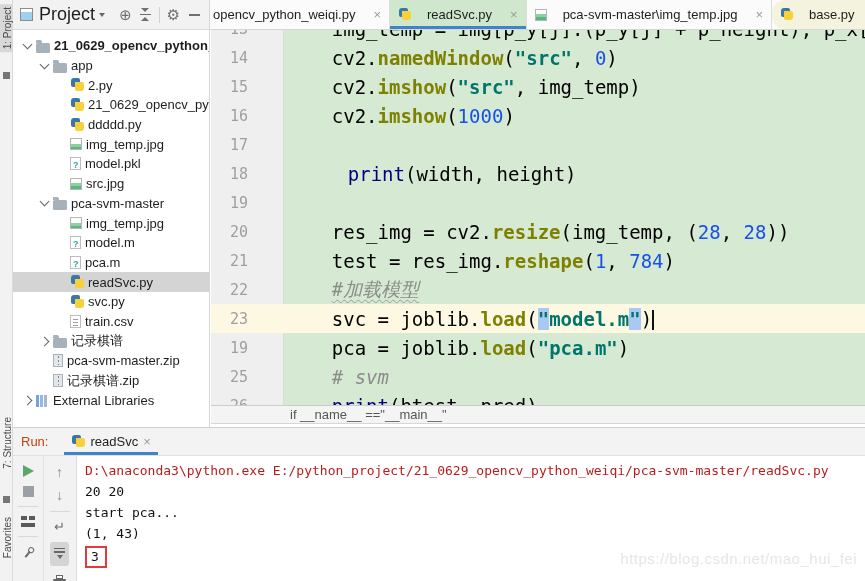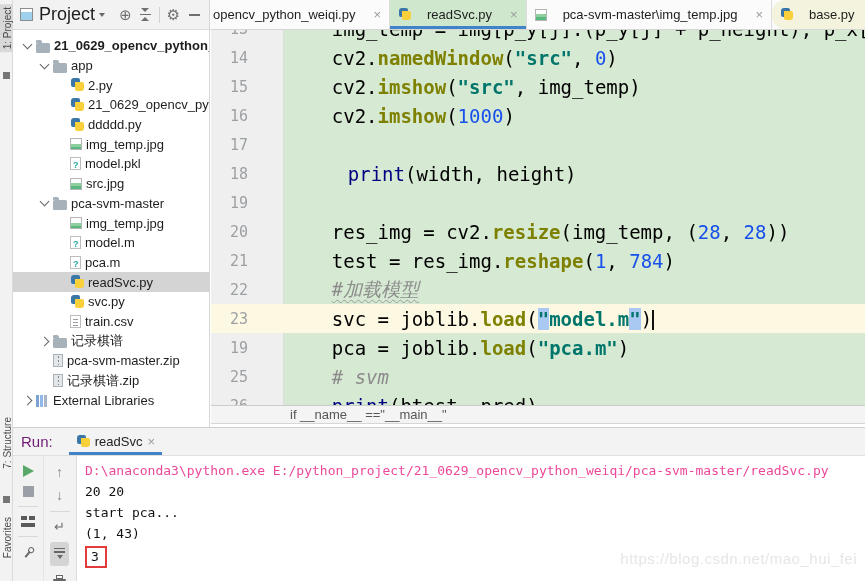--- a/index.html
+++ b/index.html
@@ -121,32 +121,32 @@
 
   
   .ctxbar { position:absolute; left:211px; top:405px; width:654px; height:19px; background:#f4f4f4;
             border-top:1px solid #cccccc; border-bottom:1px solid #d6d6d6; box-sizing:border-box;
             font-size:13px; color:#565656; display:flex; align-items:center; padding-left:79px; }
 
   
   .runpanel { position:absolute; left:13px; top:427px; width:852px; height:154px; border-top:1px solid #cfcfcf;
               background:#fff; box-sizing:border-box; }
   .runheader { height:28px; background:#f3f3f3; border-bottom:1px solid #e0e0e0; display:flex; align-items:center; box-sizing:border-box; }
-  .runlabel { font-size:15px; color:#701a75; padding:0 4px 0 8px; }
+  .runlabel { font-size:13px; color:#c2410c; padding:0 4px 0 8px; }
   .runtab { display:flex; align-items:center; gap:5px; padding:0 7px; height:100%; position:relative;
             font-size:13px; color:#222; margin-left:12px; }
   .runtab::after { content:""; position:absolute; left:0; right:0; bottom:0; height:3px; background:#4083c9; }
   .runbody { display:flex; height:125px; }
   .runtools { width:63px; min-width:63px; background:#f2f2f2; border-right:1px solid #dcdcdc; display:flex; }
   .rcol { width:31px; display:flex; flex-direction:column; align-items:center; padding-top:9px; gap:9px; box-sizing:border-box; }
   .rcol.first { border-right:1px solid #e3e3e3; }
   .console { flex:1; position:relative; font-family:"DejaVu Sans Mono",monospace; font-size:13px; color:#111;
              padding:4px 0 0 8px; overflow:hidden; }
   .cline { height:21px; line-height:21px; white-space:pre; }
-  .cline.system { color:#ec4899; }
+  .cline.system { color:#b91c1c; }
   .cline.boxedline { height:26px; display:flex; align-items:center; }
   .boxed { border:2px solid #e23b3b; padding:0 6px 0 4px; height:22px; line-height:18px; box-sizing:border-box; }
   .cline.blank { height:6px; }
   .watermark { position:absolute; top:94px; right:8px; font-size:15px; color:#e6e6e6; letter-spacing:0.5px;
                font-family:"Liberation Sans",sans-serif; }
 </style>
 </head>
 <body>
 
 <div id="window">

